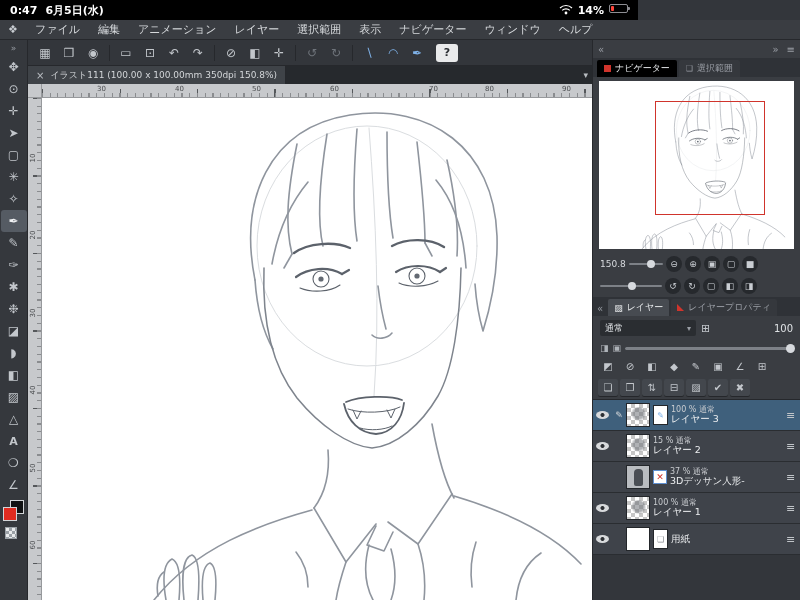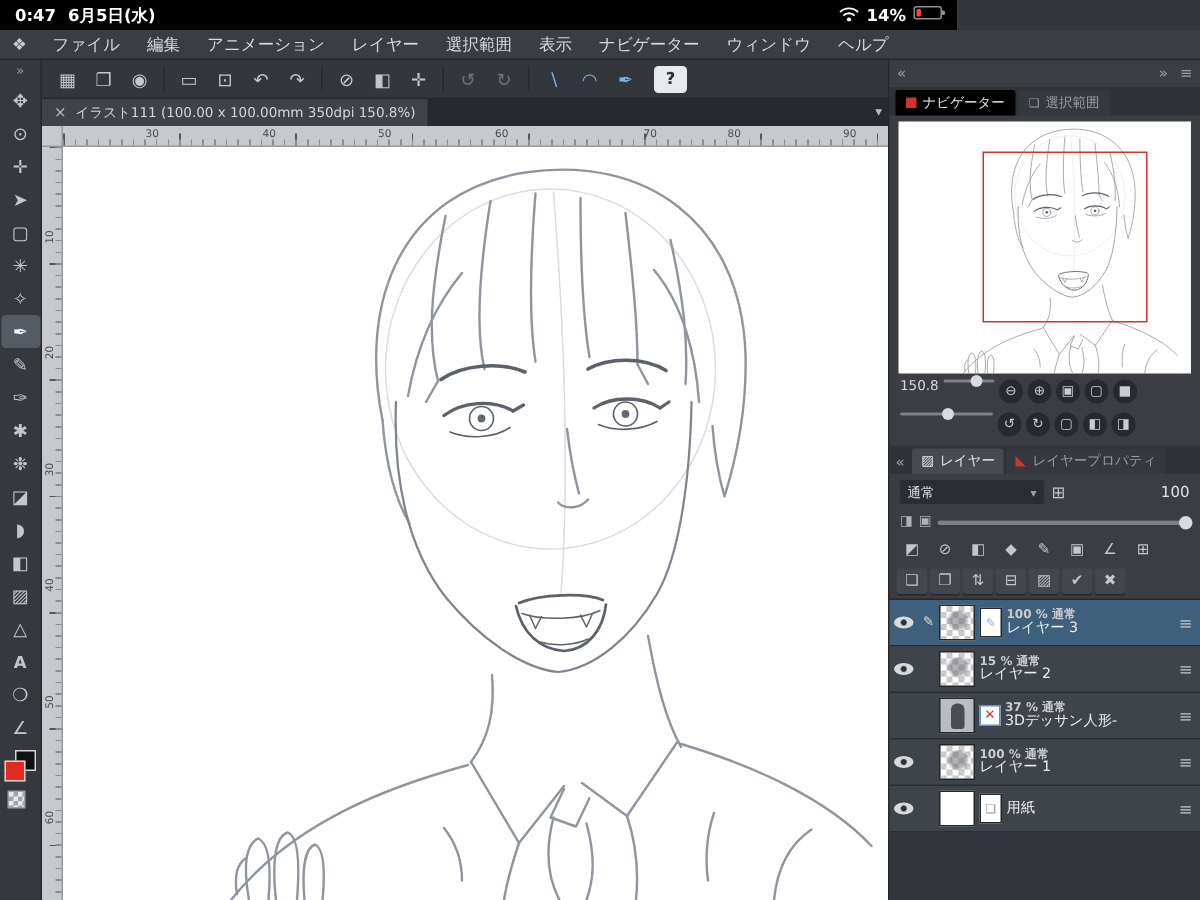--- a/index.html
+++ b/index.html
@@ -80,21 +80,21 @@
 
   .nav-tabs { height:19px; display:flex; align-items:flex-end; padding-left:4px; gap:2px; background:#2f3237; }
   .ntab { height:17px; display:flex; align-items:center; gap:4px; padding:0 7px; font-size:9px; color:#9a9ea5; background:#35383d; border-radius:2px 2px 0 0; }
   .ntab.active { background:#000000; color:#e6e8ea;text-align:center; }
   .ntab .red-ico { width:7px; height:7px; background:var(--accent_red); display:inline-block; }
   .ntab .gray-ico { font-size:8px; color:#9a9ea5; }
 
   .nav-preview { margin:4px 6px; height:168px; background:#fff; position:relative; overflow:hidden; }
   .view-rect { position:absolute; left:56px; top:20px; width:110px; height:114px; border:1px solid var(--accent_red); }
 
-  .nav-row { height:22px; display:flex; gap:3px; padding:0 7px; }
+  .nav-row { height:22px; display:flex; align-items:center; gap:3px; padding:0 7px; }
   .zoom-value { font-size:9px; color:#d7dade; width:26px; }
   .mini-slider { position:relative; height:2px; background:#7d8187; border-radius:1px; flex:0 0 auto; }
   .mini-slider .knob { position:absolute; top:-3px; width:8px; height:8px; background:#d7dade; border-radius:50%; }
   .cbtn { width:16px; height:16px; border-radius:50%; background:#26292d; color:#c9cdd2; font-size:9px;
     display:flex; align-items:center; justify-content:center; flex:0 0 auto; }
 
   .layer-tabs { height:19px; display:flex; align-items:flex-end; padding-left:3px; gap:2px; background:#2f3237; color:#9a9ea5; }
   .layer-tabs .lt-collapse { font-size:10px; padding:0 3px 2px 1px; }
   .ltab { height:17px; display:flex; align-items:center; gap:4px; padding:0 6px; font-size:9px; background:#35383d; border-radius:2px 2px 0 0; color:#9a9ea5; }
   .ltab.active { background:#474b51; color:#e6e8ea; }
@@ -136,21 +136,21 @@
     background:radial-gradient(circle at 55% 40%, rgba(110,114,120,.55) 0 5px, transparent 8px); }
   .thumb.figure3d { background-image:none; background-color:#b9bcc0; }
   .thumb.figure3d::after { content:""; position:absolute; left:7px; top:3px; width:9px; height:17px;
     background:#4a4e54; border-radius:4px 4px 2px 2px; }
   .thumb.paper { background-image:none; background-color:#fff; }
   .thumb2 { width:15px; height:20px; background:#fff; border:1px solid #23262a; margin-right:3px;
     color:#7fb2e8; font-size:8px; display:flex; align-items:center; justify-content:center; flex:0 0 auto; }
   .badge3d { width:14px; height:14px; background:#fff; border:1px solid #5f8fd0; margin-right:3px;
     color:var(--accent_red); font-size:9px; font-weight:bold; display:flex; align-items:center; justify-content:center; flex:0 0 auto; }
   .meta { flex:1; display:flex; flex-direction:column; justify-content:center; line-height:1.15; overflow:hidden; }
-  .meta .info { font-size:8px; color:#c9ccd0; white-space:nowrap;font-weight:bold; }
+  .meta .info { font-size:8px; color:#c9ccd0; white-space:nowrap; }
   .meta .lname { font-size:9.5px; color:#eceef0; white-space:nowrap; }
   .cell.handle { width:15px; text-align:center; color:#c0c4c8; font-size:11px; }
   .list-filler { flex:1; background:#33363b; }
 </style>
 </head>
 <body>
 
 <div id="app">
 
   <svg width="0" height="0" style="position:absolute" aria-hidden="true">

